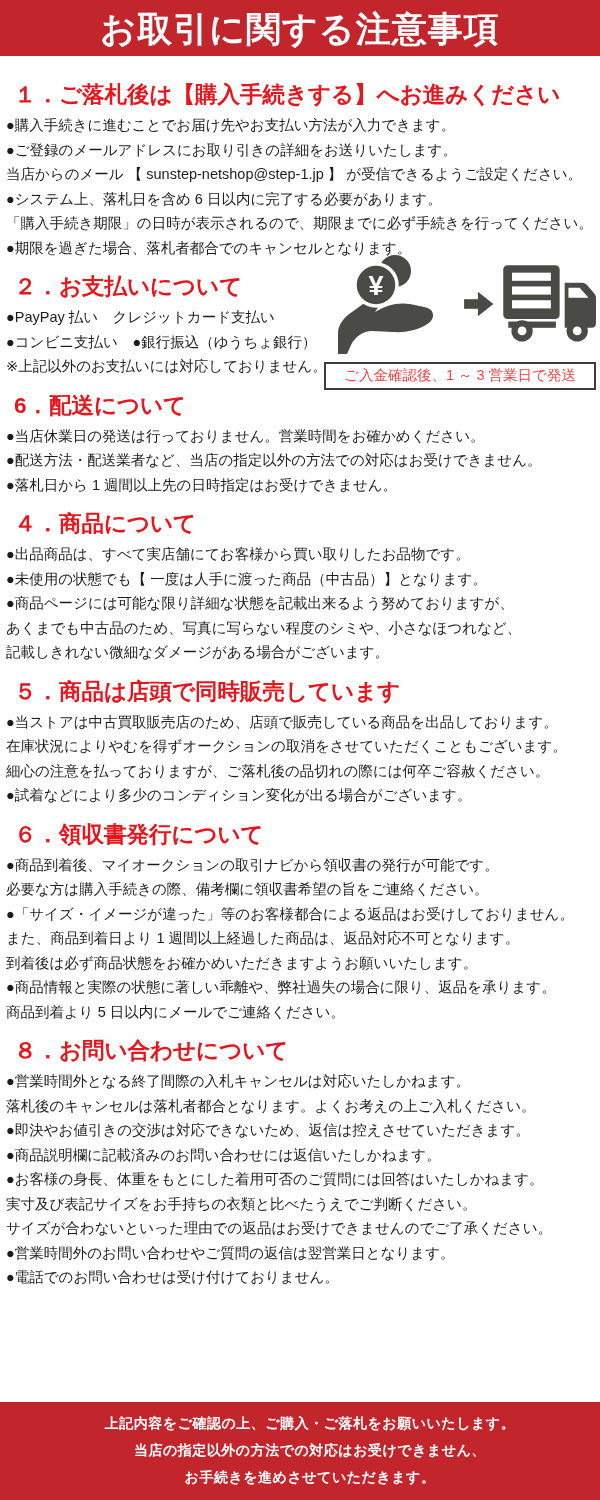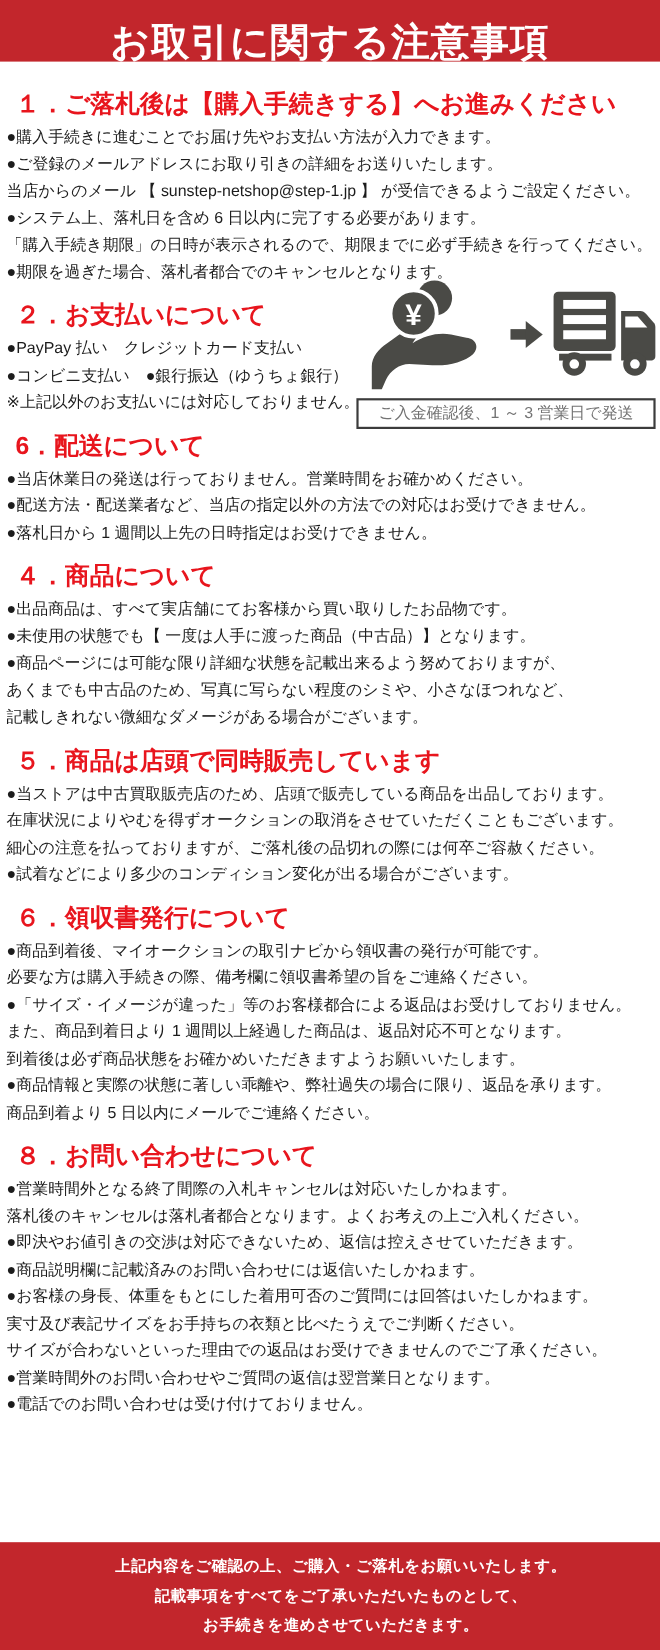--- a/index.html
+++ b/index.html
@@ -16,21 +16,21 @@
     display: flex;
     flex-direction: column;
     background: #ffffff;
     overflow: hidden;
   }
   .title-band {
     flex: 0 0 auto;
     height: 56px;
     background: #c2262c;
     display: flex;
-    align-items: flex-end;
+    align-items: center;
     justify-content: center;
   }
   .title-band h1 {
     margin: 0;
     color: #ffffff;
     font-size: 35px;
     font-weight: bold;
     letter-spacing: 1px;
     line-height: 1;
   }
@@ -64,21 +64,21 @@
     display: flex;
     align-items: center;
     justify-content: space-between;
     height: 98px;
   }
   .caption-box {
     margin-top: 9px;
     border: 2px solid #3c3c3c;
     padding: 2px 4px 3px;
     font-size: 14.5px;
-    color: #737373;
+    color: #ef4444;
     text-align: center;
     white-space: nowrap;
     background: #ffffff;
   }
   .footer-band {
     margin-top: auto;
     flex: 0 0 auto;
     height: 98px;
     background: #c2262c;
     color: #ffffff;
@@ -199,17 +199,17 @@
       <p class="line">実寸及び表記サイズをお手持ちの衣類と比べたうえでご判断ください。</p>
       <p class="line">サイズが合わないといった理由での返品はお受けできませんのでご了承ください。</p>
       <p class="line">●営業時間外のお問い合わせやご質問の返信は翌営業日となります。</p>
       <p class="line">●電話でのお問い合わせは受け付けておりません。</p>
     </section>
 
   </main>
 
   <footer class="footer-band">
     <p>上記内容をご確認の上、ご購入・ご落札をお願いいたします。</p>
-    <p>記載事項をすべてをご了承いただいたものとして、</p>
+    <p>当店の指定以外の方法での対応はお受けできません、</p>
     <p>お手続きを進めさせていただきます。</p>
   </footer>
 
 </div>
 
 </body></html>

